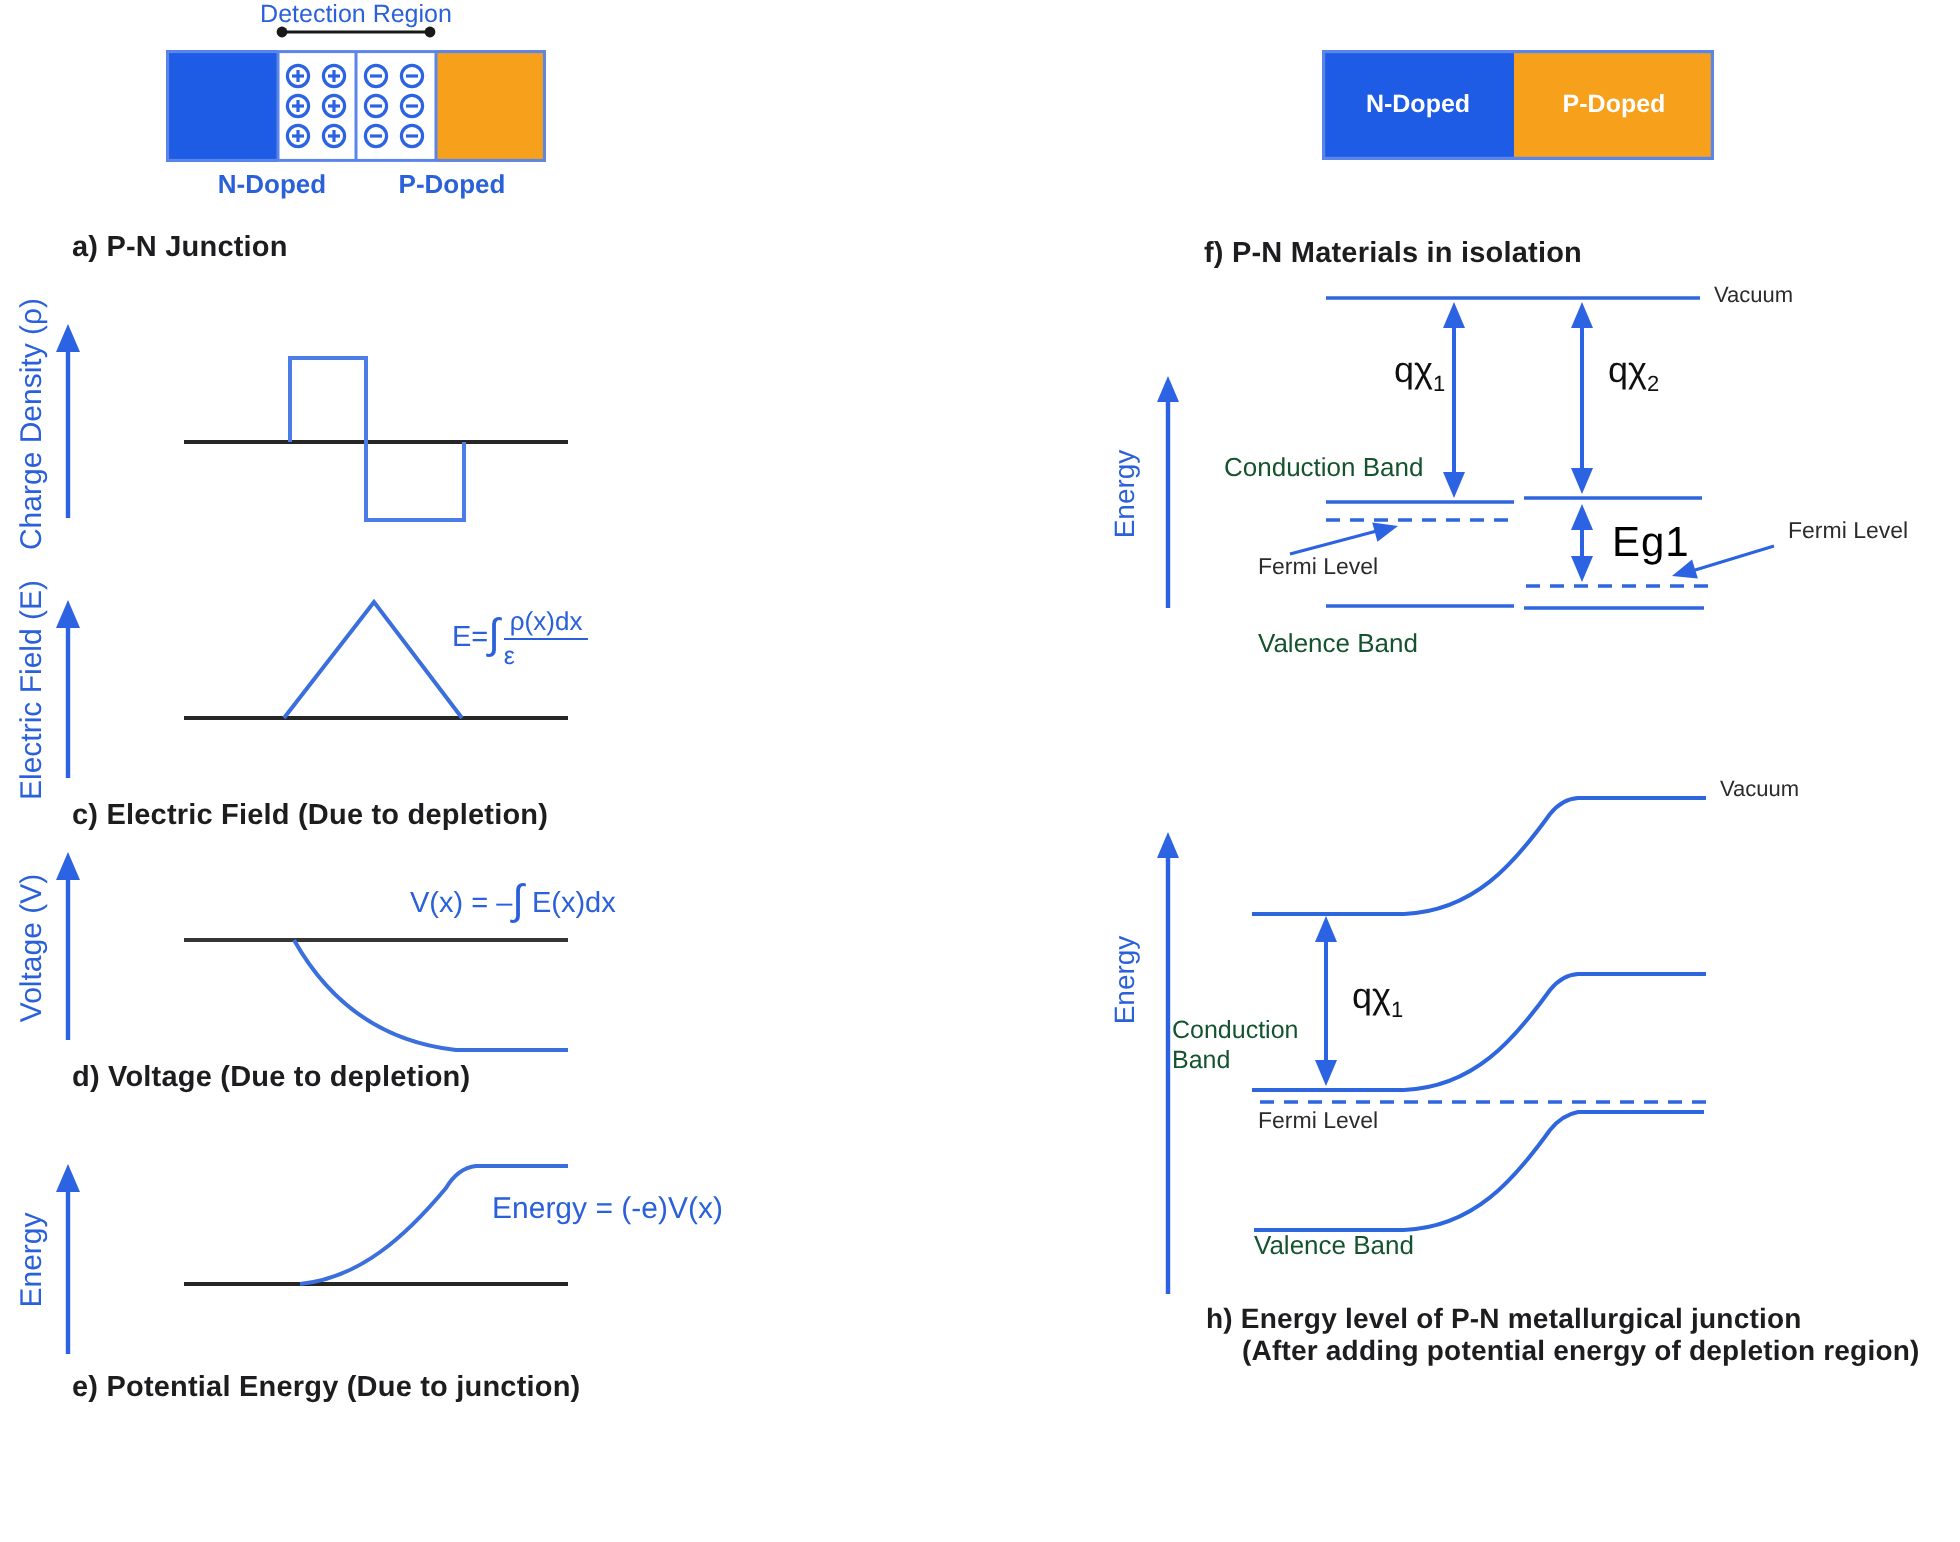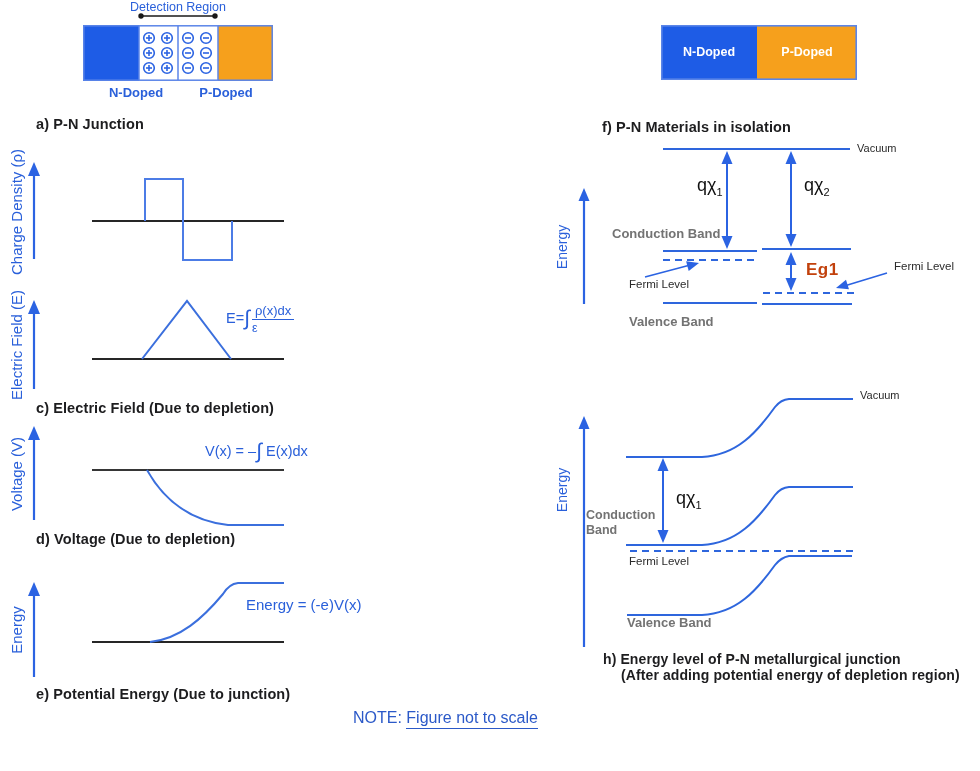--- a/index.html
+++ b/index.html
@@ -7,25 +7,25 @@
     position:relative; width:980px; height:771px; background:#ffffff;
     font-family:"Liberation Sans", sans-serif; overflow:hidden;
     color:#1e1e1e;
   }
   svg.layer { position:absolute; left:0; top:0; }
   .lbl { position:absolute; white-space:nowrap; }
   .center { transform:translate(-50%,-50%); }
   .vlabel { transform:translate(-50%,-50%) rotate(-90deg); }
   .blue  { color:#2a60da; }
   .caption { font-weight:700; font-size:14.5px; color:#1d1d1f; letter-spacing:0.1px; }
-  .bandlbl { font-weight:700; font-size:13px; color:#737373; }
+  .bandlbl { font-weight:400; font-size:13px; color:#14532d; }
   .small  { font-size:11.5px; color:#2b2b2b; }
   .qx { font-size:18px; color:#101010; }
   .qx sub { font-size:11px; }
-  .eg { font-size:17px; color:#c2410c; letter-spacing:0.5px;font-weight:bold; }
+  .eg { font-size:21px; color:#000000; letter-spacing:0.5px; }
   .whitebox { color:#ffffff; font-weight:700; font-size:12.5px; }
   .axis-label { font-size:15px; color:#2a60da; }
   .formula { position:absolute; color:#2a60da; font-size:14.5px; }
   .frac { display:inline-block; vertical-align:middle; margin-left:2px; }
   .frac .top { display:block; font-size:13px; border-bottom:1.5px solid #2a60da; padding:0 3px 1px; }
   .frac .bot { display:block; font-size:12.5px; padding-top:1px; }
   .int { font-size:21px; font-weight:400; vertical-align:middle; position:relative; top:-1px; }
   .note { position:absolute; left:353px; top:709px; font-size:16px; color:#2b59c8; }
   .note .underlined { border-bottom:1.5px solid #2b59c8; padding-bottom:2px; }
   .h-conduction { width:84px; white-space:normal; line-height:1.18; font-size:12.5px; }
@@ -199,18 +199,14 @@
 
   <div class="lbl vlabel blue" style="left:562px; top:490px; font-size:14px;">Energy</div>
   <div class="lbl small" style="left:860px; top:389px; font-size:11px;">Vacuum</div>
   <div class="lbl qx" style="left:676px; top:488px;"><span>qχ</span><sub>1</sub></div>
   <div class="lbl bandlbl h-conduction" style="left:586px; top:508px;">Conduction Band</div>
   <div class="lbl small" style="left:629px; top:555px;">Fermi Level</div>
   <div class="lbl bandlbl" style="left:627px; top:615px;">Valence Band</div>
   <div class="lbl caption" style="left:603px; top:651px; font-size:14px;">h) Energy level of P-N metallurgical junction</div>
   <div class="lbl caption" style="left:621px; top:667px; font-size:14px;">(After adding potential energy of depletion region)</div>
 
-  <div class="note">
-    <span>NOTE:</span>
-    <span class="underlined">Figure not to scale</span>
-  </div>
 
 </div>
 
 </body></html>

